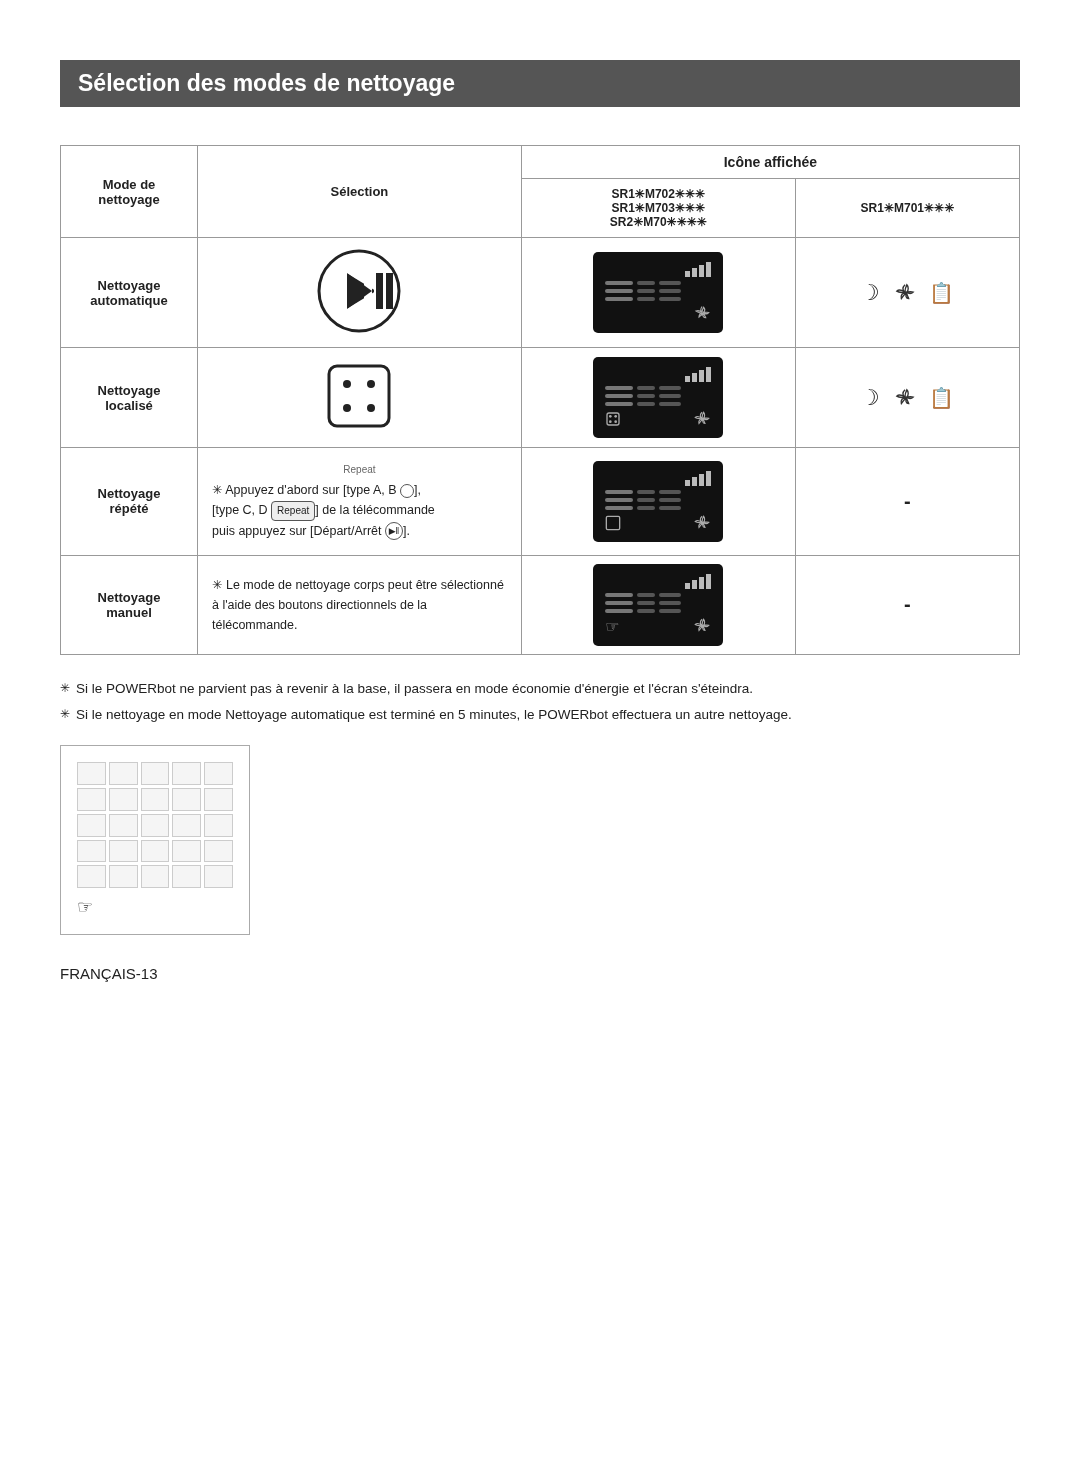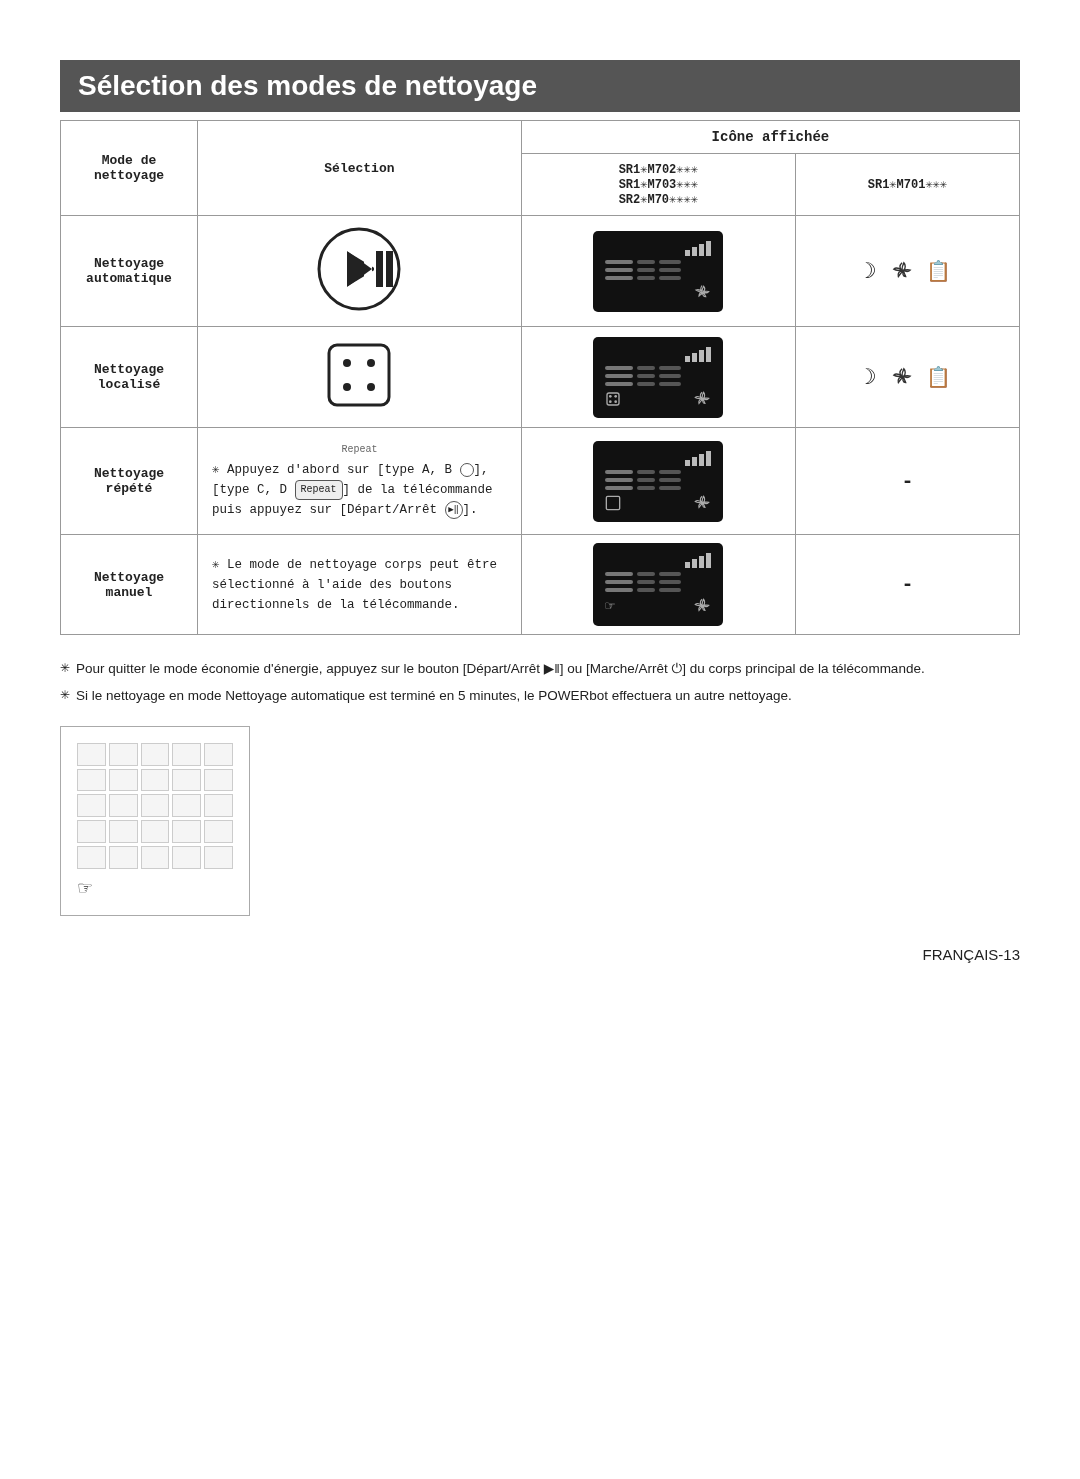--- a/index.html
+++ b/index.html
@@ -9,40 +9,39 @@
       background: #fff;
       font-family: 'Arial', sans-serif;
       font-size: 14px;
       color: #222;
       padding: 60px 60px 40px 60px;
     }
 
     .page-title {
       background: #555;
       color: #fff;
-      font-size: 28px;
+      font-size: 23px;
       font-weight: bold;
       padding: 10px 18px;
-      margin-bottom: 8px;
+      margin-bottom: 38px;
     }
 
     .main-table {
       width: 100%;
       border-collapse: collapse;
       border: 1.5px solid #999;
       margin-bottom: 24px;
     }
 
     .main-table th,
     .main-table td {
       border: 1.5px solid #999;
       padding: 8px 10px;
       vertical-align: middle;
       text-align: center;
-      font-family: Liberation Mono, monospace;
     }
 
     .main-table td:first-child,
     .main-table th:first-child {
       text-align: center;
     }
 
     .header-row-top th {
       background: #fff;
       font-weight: bold;
@@ -106,21 +105,21 @@
     .bottom-image-box {
       width: 190px;
       height: 190px;
       border: 1.5px solid #aaa;
       background: #fff;
       padding: 8px;
       margin-bottom: 30px;
     }
 
     .page-number {
-      text-align: right;
+      text-align: left;
       font-size: 15px;
       margin-top: 20px;
     }
 
     .repeat-badge {
       display: inline-block;
       border: 1px solid #555;
       border-radius: 4px;
       padding: 1px 5px;
       font-size: 10px;
@@ -401,21 +400,21 @@
             </svg>
           </div>
         </div>
       </td>
       <td class="dash-cell">-</td>
     </tr>
   </tbody>
 </table>
 
 <ul class="footnote-list">
-  <li>Pour quitter le mode économie d'énergie, appuyez sur le bouton [Départ/Arrêt ▶‖] ou [Marche/Arrêt ⏻] du corps principal de la télécommande.</li>
+  <li>Si le POWERbot ne parvient pas à revenir à la base, il passera en mode économie d'énergie et l'écran s'éteindra.</li>
   <li>Si le nettoyage en mode Nettoyage automatique est terminé en 5 minutes, le POWERbot effectuera un autre nettoyage.</li>
 </ul>
 
 <div class="bottom-image-box">
   <div style="background:#fff; width:100%; height:100%; padding:8px; display:flex; flex-direction:column; gap:4px;">
 
     <div style="display:grid; grid-template-columns: repeat(5,1fr); gap:3px; flex:1;">
       <div style="border:1px solid #ccc; background:#f5f5f5;"></div>
       <div style="border:1px solid #ccc; background:#f5f5f5;"></div>
       <div style="border:1px solid #ccc; background:#f5f5f5;"></div>

